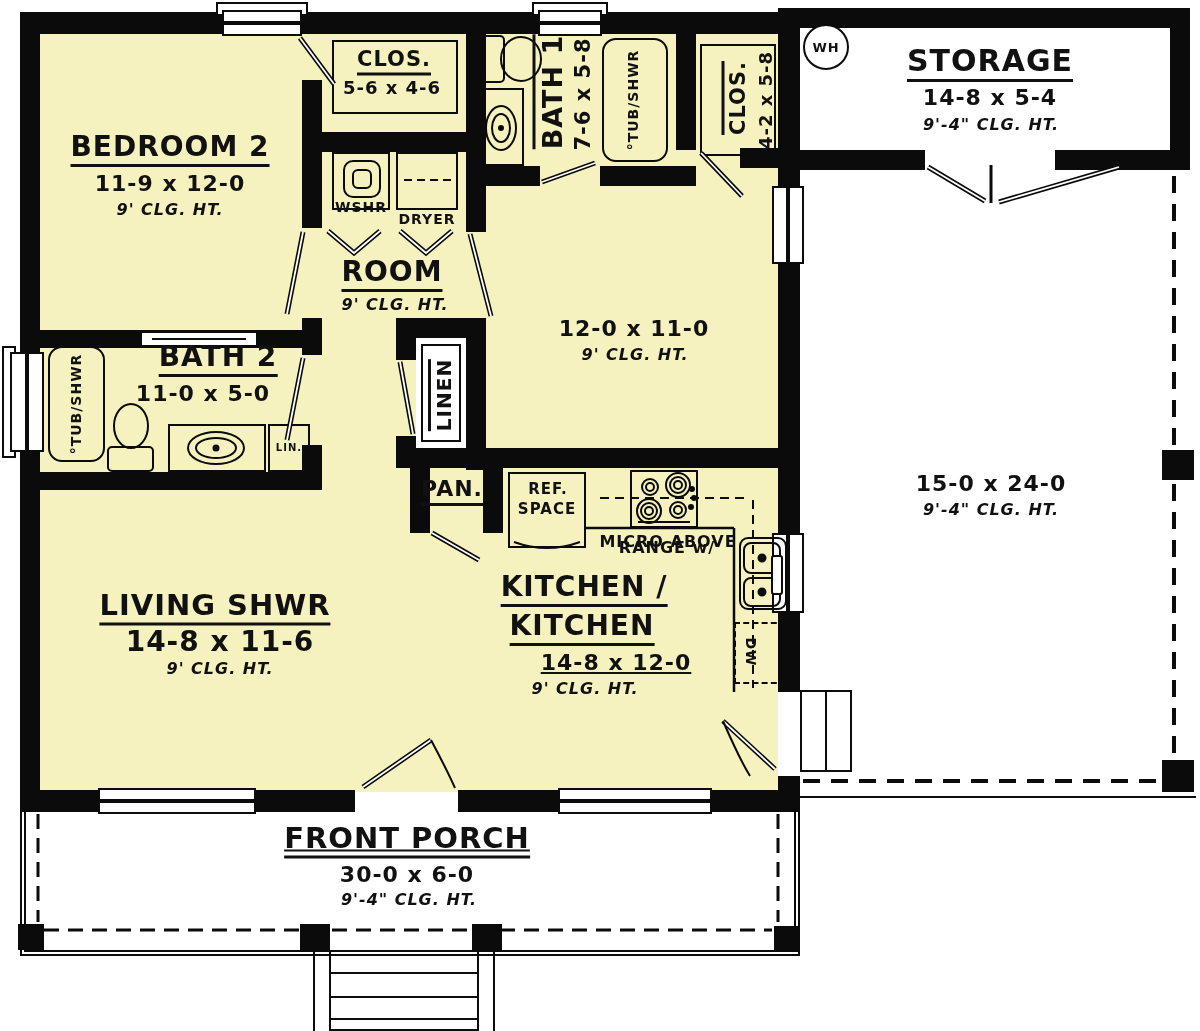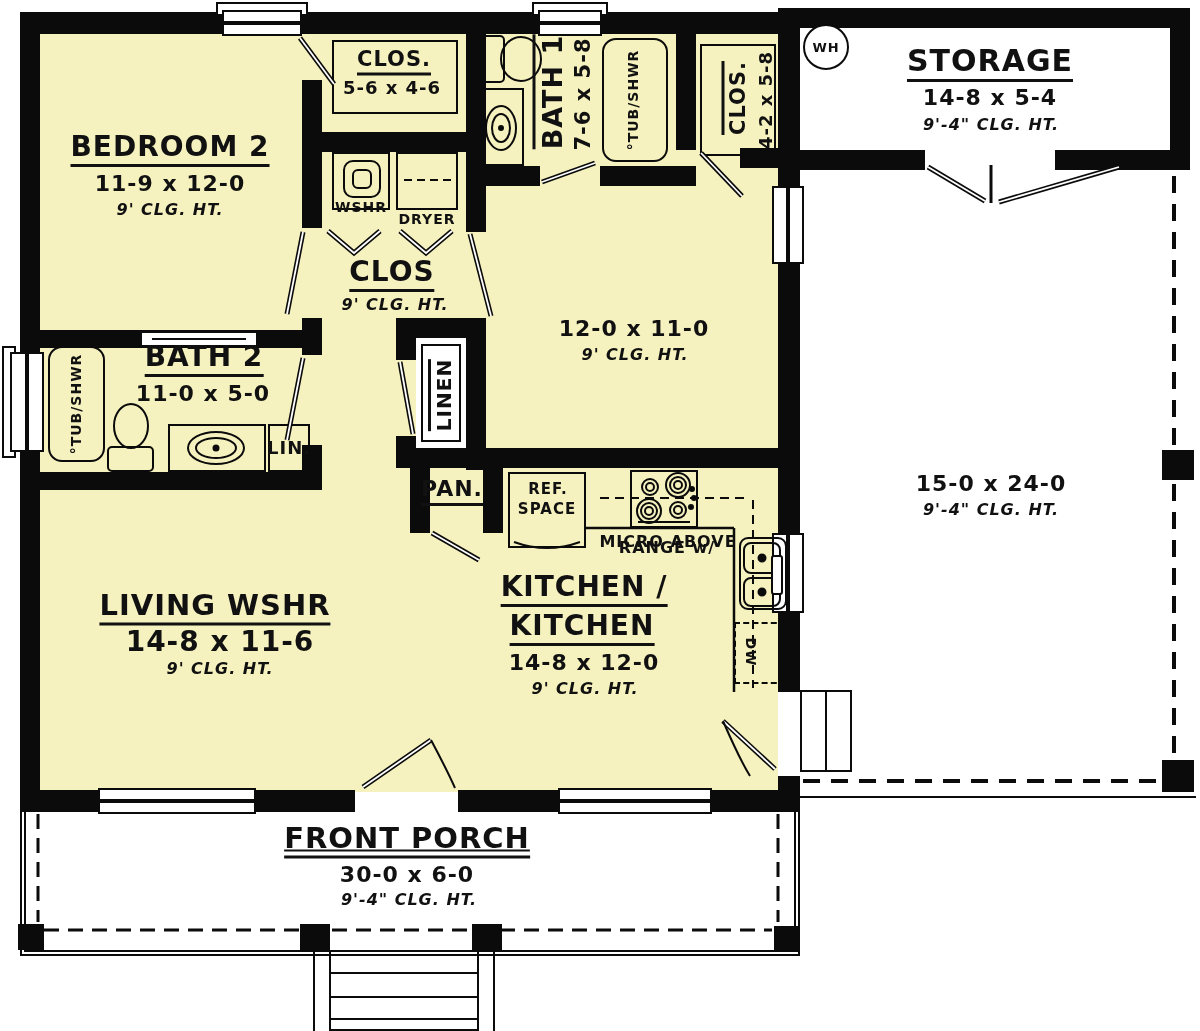--- a/index.html
+++ b/index.html
@@ -235,46 +235,46 @@
   <div class="vlbl" style="left:766px;top:100px;font-size:18px;">4-2 x 5-8</div>
 
   <div class="lbl u" style="left:990px;top:64px;font-size:30px;">STORAGE</div>
   <div class="lbl" style="left:990px;top:98px;font-size:22px;text-align:center;">14-8 x 5-4</div>
   <div class="lbl clg" style="left:991px;top:125px;font-size:16px;">9'-4" CLG. HT.</div>
   <div class="lbl" style="left:826px;top:47px;font-size:13px;">WH</div>
 
   <div class="lbl" style="left:361px;top:207px;font-size:14px;">WSHR</div>
   <div class="lbl" style="left:427px;top:219px;font-size:14px;">DRYER</div>
 
-  <div class="lbl u" style="left:392px;top:275px;font-size:28px;">CLOS</div>
+  <div class="lbl u" style="left:392px;top:275px;font-size:28px;">ROOM</div>
   <div class="lbl clg" style="left:395px;top:305px;font-size:16px;">9' CLG. HT.</div>
 
   <div class="lbl" style="left:634px;top:329px;font-size:22px;">12-0 x 11-0</div>
   <div class="lbl clg" style="left:635px;top:355px;font-size:16px;">9' CLG. HT.</div>
 
-  <div class="lbl u" style="left:204px;top:360px;font-size:28px;">BATH 2</div>
+  <div class="lbl u" style="left:218px;top:360px;font-size:28px;">BATH 2</div>
   <div class="lbl" style="left:203px;top:394px;font-size:22px;">11-0 x 5-0</div>
   <div class="vlbl" style="left:76px;top:404px;font-size:14px;">°TUB/SHWR</div>
-  <div class="lbl" style="left:289px;top:448px;font-size:18px;">LIN.</div>
+  <div class="lbl" style="left:289px;top:448px;font-size:10px;">LIN.</div>
 
   <div class="vlbl vu" style="left:441px;top:395px;font-size:20px;">LINEN</div>
   <div class="lbl u" style="left:452px;top:492px;font-size:22px;">PAN.</div>
 
   <div class="lbl" style="left:548px;top:489px;font-size:15px;">REF.</div>
   <div class="lbl" style="left:547px;top:509px;font-size:15px;">SPACE</div>
   <div class="lbl" style="left:667px;top:548px;font-size:16px;">RANGE w/</div>
   <div class="lbl" style="left:668px;top:542px;font-size:16px;">MICRO ABOVE</div>
   <div class="vlbl dwrot" style="left:751px;top:652px;font-size:14px;">DW</div>
 
   <div class="lbl u" style="left:584px;top:590px;font-size:28px;">KITCHEN /</div>
   <div class="lbl u" style="left:582px;top:629px;font-size:28px;">KITCHEN</div>
-  <div class="lbl" style="left:584px;top:663px;font-size:22px;">14-8 x 12-0</div>
+  <div class="lbl" style="left:616px;top:663px;font-size:22px;text-decoration:underline;">14-8 x 12-0</div>
   <div class="lbl clg" style="left:585px;top:689px;font-size:16px;">9' CLG. HT.</div>
 
-  <div class="lbl u" style="left:215px;top:608px;font-size:29px;">LIVING WSHR</div>
+  <div class="lbl u" style="left:215px;top:608px;font-size:29px;">LIVING SHWR</div>
   <div class="lbl" style="left:220px;top:642px;font-size:28px;">14-8 x 11-6</div>
   <div class="lbl clg" style="left:220px;top:669px;font-size:16px;">9' CLG. HT.</div>
 
   <div class="lbl" style="left:991px;top:484px;font-size:22px;">15-0 x 24-0</div>
   <div class="lbl clg" style="left:991px;top:510px;font-size:16px;">9'-4" CLG. HT.</div>
 
   <div class="lbl u" style="left:407px;top:841px;font-size:29px;text-decoration:underline;">FRONT PORCH</div>
   <div class="lbl" style="left:407px;top:875px;font-size:22px;">30-0 x 6-0</div>
   <div class="lbl clg" style="left:409px;top:900px;font-size:16px;">9'-4" CLG. HT.</div>
 

